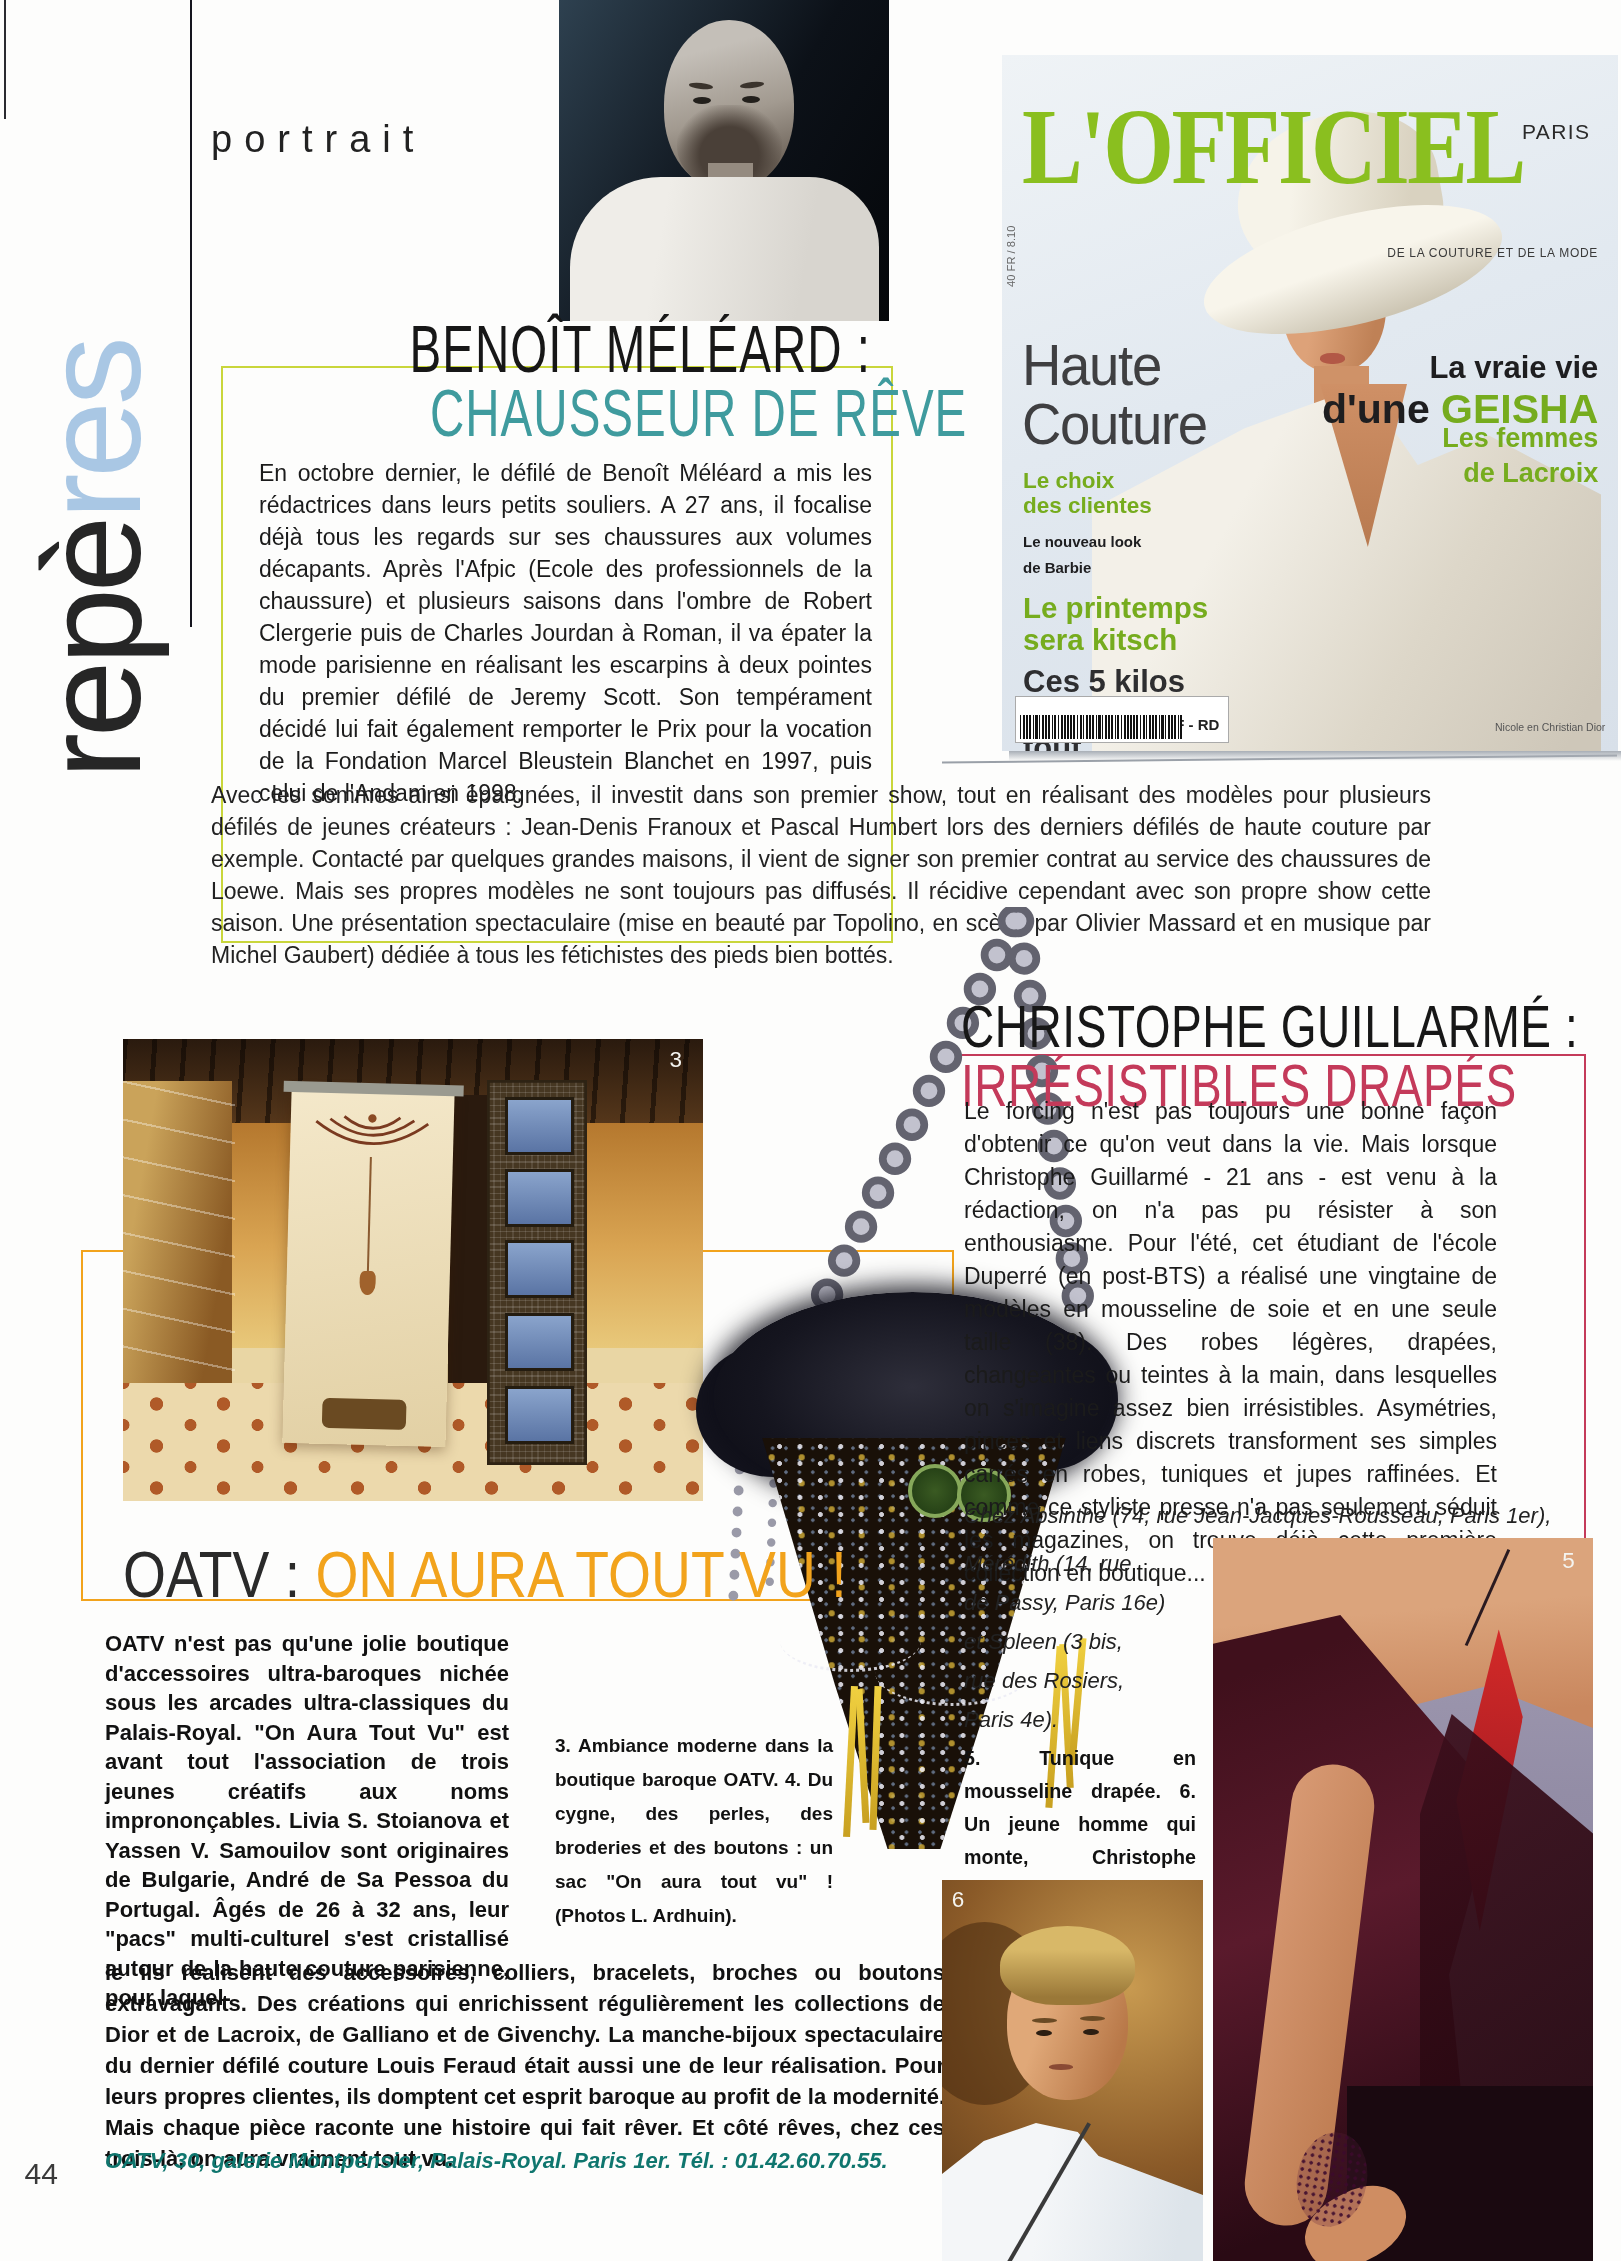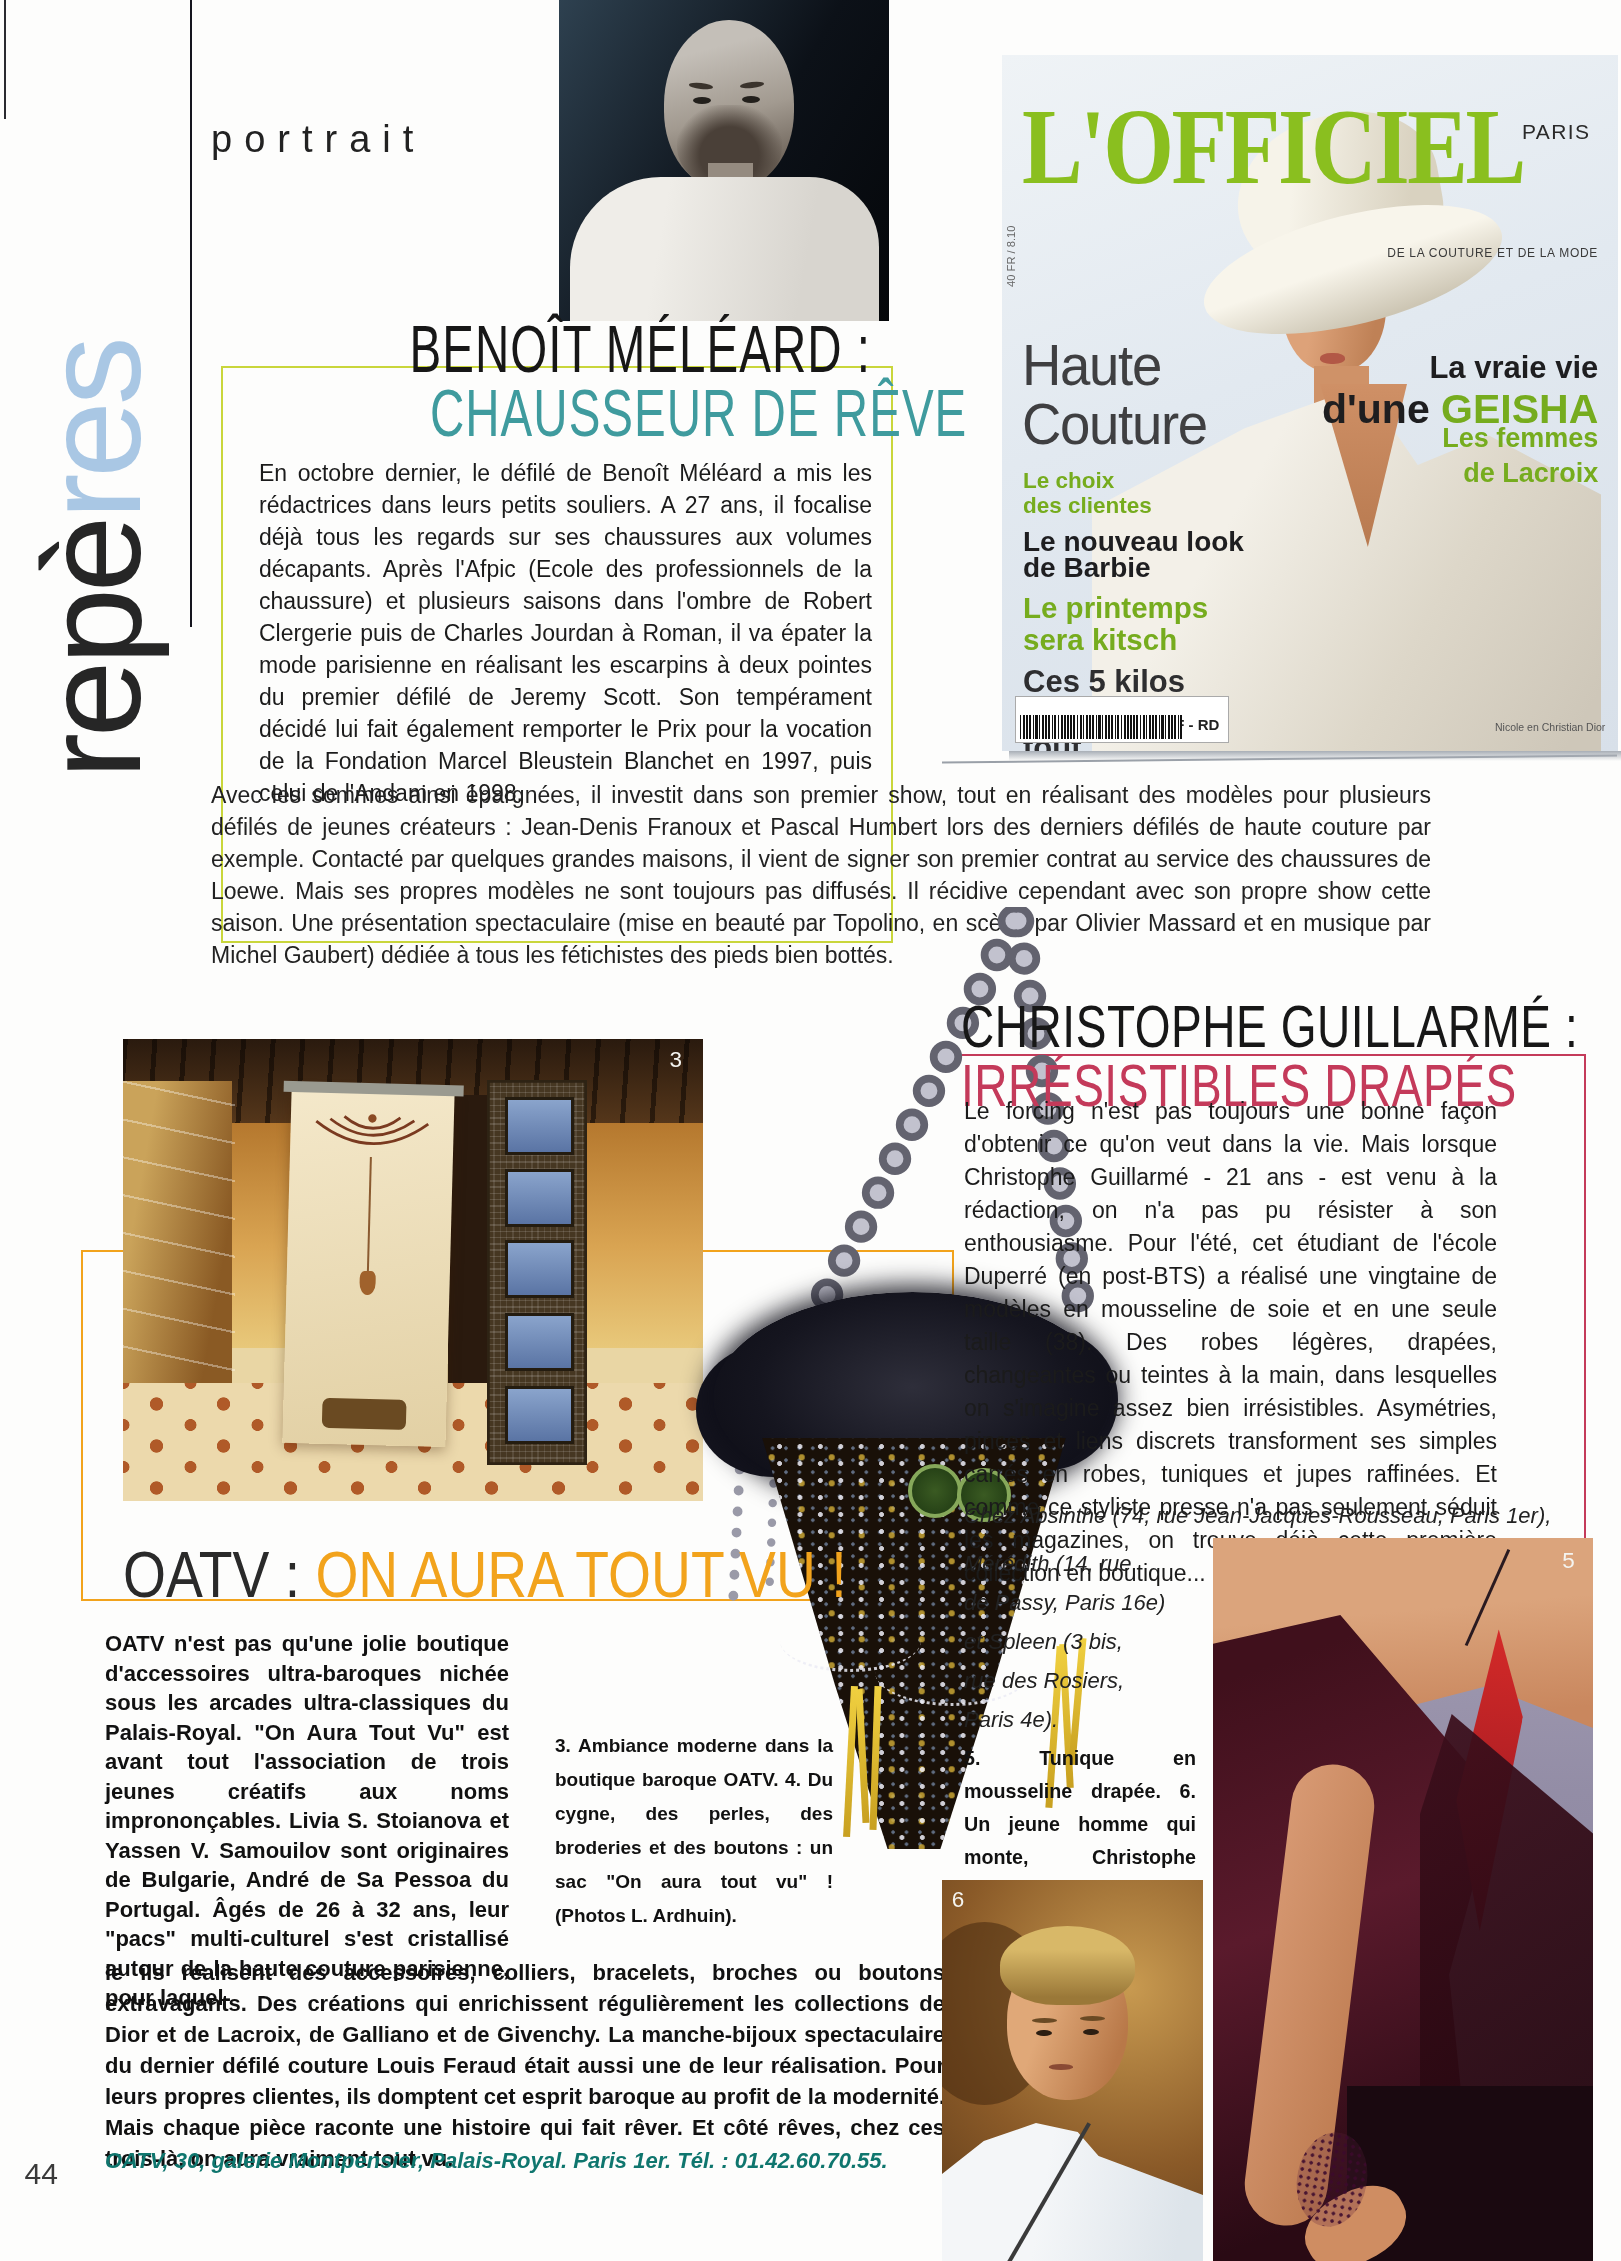--- a/index.html
+++ b/index.html
@@ -61,21 +61,21 @@
   #cov-masthead{left:19.7px;top:31px;font-family:"Liberation Serif",serif;font-weight:700;
      font-size:107px;color:#8abf1f;letter-spacing:-2.8px;transform:scaleX(.85);transform-origin:left center;white-space:nowrap;}
   #cov-city{left:520px;top:65px;font-size:21px;color:#2a2a2a;letter-spacing:1.4px;}
   #cov-tagline{left:309px;top:191px;width:287px;text-align:right;font-size:12px;color:#3a3a3a;letter-spacing:0.7px;}
   #cov-price{left:2.8px;top:232px;font-size:11.2px;color:#666;transform:rotate(-90deg);transform-origin:left top;}
   #cov-haute{left:19.7px;top:280px;font-size:58px;line-height:59px;color:#3f3f41;letter-spacing:-1.4px;
      white-space:pre-line;transform:scaleX(.94);transform-origin:left center;}
   .cov-green{color:#76ac1e;}
   .cov-black{color:#1e1e20;}
   #cov-left1{left:21px;top:413px;font-size:22.5px;line-height:25px;font-weight:700;white-space:pre-line;}
-  #cov-left2{left:21px;top:474px;font-size:28px;line-height:26px;font-weight:700;white-space:pre-line;}
+  #cov-left2{left:21px;top:474px;font-size:15px;line-height:26px;font-weight:700;white-space:pre-line;}
   #cov-left3{left:21px;top:537px;font-size:29.5px;line-height:32px;font-weight:700;white-space:pre-line;}
   #cov-left4{left:21px;top:610px;font-size:31px;line-height:33px;font-weight:700;white-space:pre-line;color:#2e2e30;}
   #cov-right1{right:19.7px;top:295px;font-size:31px;font-weight:700;text-align:right;}
   #cov-right2{right:19.7px;top:331px;font-size:41px;font-weight:700;text-align:right;}
   #cov-right3{right:19.7px;top:366px;font-size:27px;line-height:35px;font-weight:700;text-align:right;white-space:pre-line;}
   #cov-barcode{left:12.7px;top:641px;width:212px;height:45px;background:#fff;border:0.7px solid #aaa;}
   #cov-barcode .bars{position:absolute;left:4.2px;top:18.3px;width:162px;height:24px;
      background:repeating-linear-gradient(90deg,#111 0 1.4px,#fff 1.4px 2.8px,#111 2.8px 4.9px,#fff 4.9px 6.3px);}
   #cov-barcode .code{position:absolute;left:5.6px;top:19px;font-size:15px;font-weight:700;color:#222;white-space:nowrap;}
   #cov-credit{right:12.7px;top:666px;font-size:10.5px;color:#555;}

